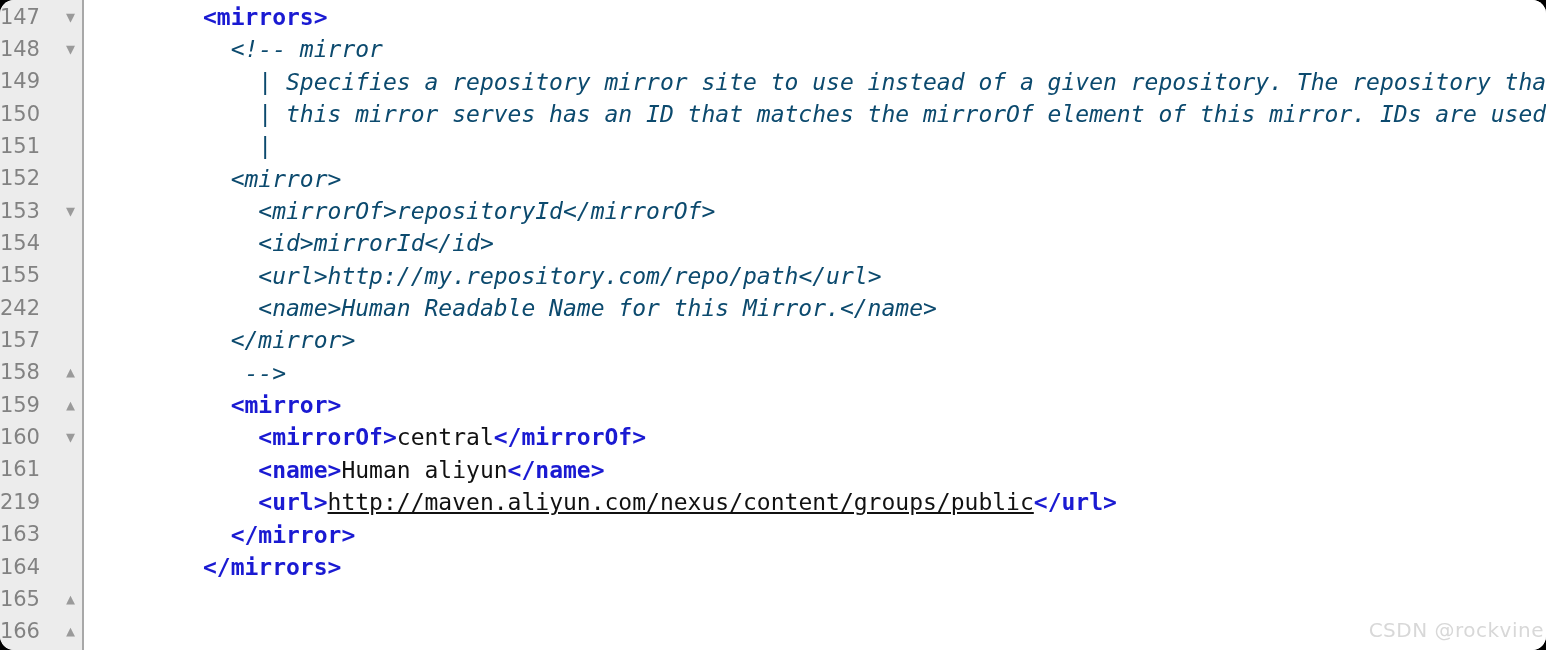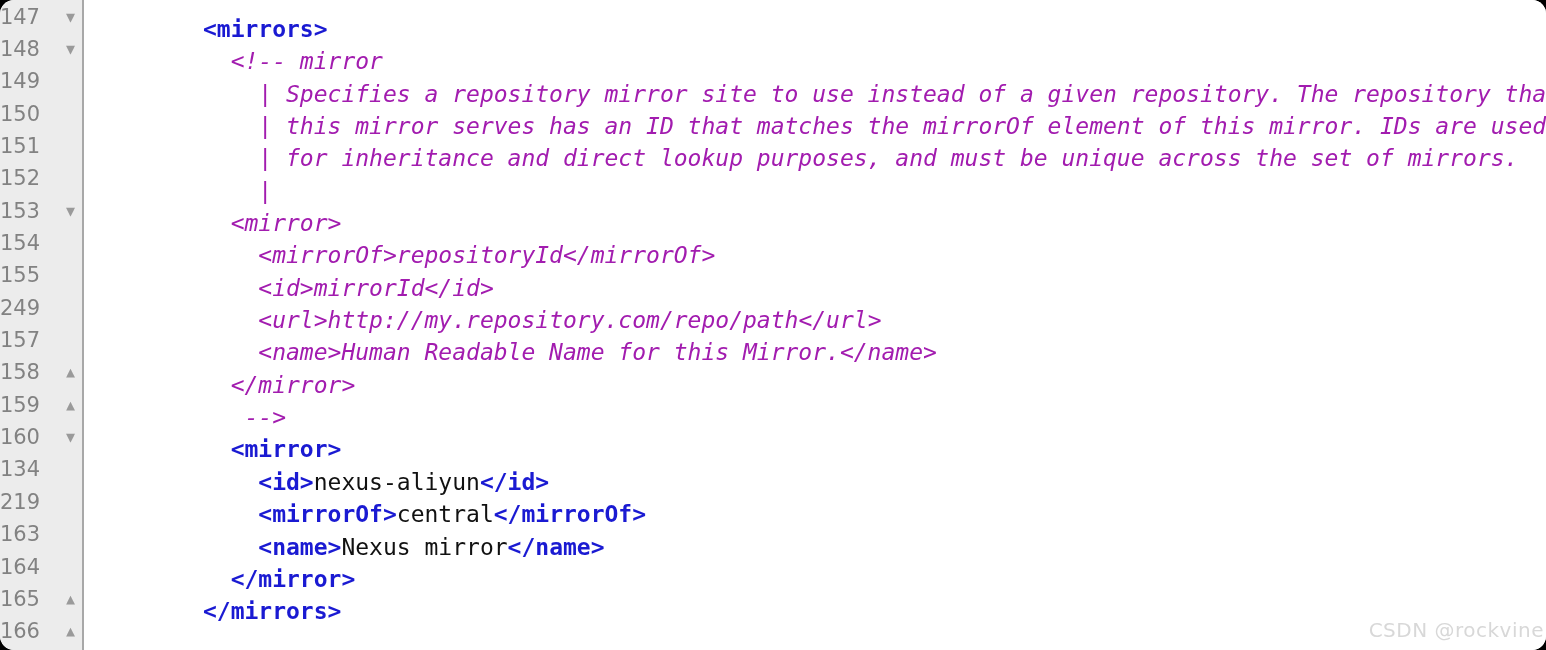--- a/index.html
+++ b/index.html
@@ -49,34 +49,34 @@
     font-size:15px;
     line-height:1;
     margin-left:3px;
   }
   .fold.empty{visibility:hidden;}
   
   .code{
     flex:1;
     position:relative;
     background:#ffffff;
-    padding-top:13px;
+    padding-top:1px;
     overflow:hidden;
   }
   .line{
     height:32.35px;
     line-height:32.35px;
     white-space:pre;
     font-size:23px;
     font-family:"DejaVu Sans Mono","Liberation Mono",monospace;
     padding-left:22px;
     box-sizing:border-box;
   }
   
-  .cmt{color:#a21caf;font-style:italic;font-weight:400;}
+  .cmt{color:#0c4a6e;font-style:italic;font-weight:400;}
   
   .tag{color:#1a1ad2;font-weight:700;font-style:normal;}
   .txt{color:#111111;font-weight:400;font-style:normal;}
   .txt.u{text-decoration:underline;}
   
   .watermark{
     position:absolute;
     right:2px;bottom:8px;
     color:#d8d8d8;
     font-size:20px;
@@ -122,41 +122,41 @@
       </div>
       <div class="gutter-row">
         <span class="ln">154</span>
         <span class="fold empty"></span>
       </div>
       <div class="gutter-row">
         <span class="ln">155</span>
         <span class="fold empty"></span>
       </div>
       <div class="gutter-row">
-        <span class="ln">249</span>
+        <span class="ln">242</span>
         <span class="fold empty"></span>
       </div>
       <div class="gutter-row">
         <span class="ln">157</span>
         <span class="fold empty"></span>
       </div>
       <div class="gutter-row">
         <span class="ln">158</span>
         <span class="fold">▲</span>
       </div>
       <div class="gutter-row">
         <span class="ln">159</span>
         <span class="fold">▲</span>
       </div>
       <div class="gutter-row">
         <span class="ln">160</span>
         <span class="fold">▼</span>
       </div>
       <div class="gutter-row">
-        <span class="ln">134</span>
+        <span class="ln">161</span>
         <span class="fold empty"></span>
       </div>
       <div class="gutter-row">
         <span class="ln">219</span>
         <span class="fold empty"></span>
       </div>
       <div class="gutter-row">
         <span class="ln">163</span>
         <span class="fold empty"></span>
       </div>
@@ -172,31 +172,30 @@
         <span class="ln">166</span>
         <span class="fold">▲</span>
       </div>
     </div>
 
   <div class="code">
     <div class="line"><span>       </span><span class="tag">&lt;mirrors&gt;</span></div>
       <div class="line"><span>         </span><span class="cmt">&lt;!-- mirror</span></div>
       <div class="line"><span>           </span><span class="cmt">| Specifies a repository mirror site to use instead of a given repository. The repository that</span></div>
       <div class="line"><span>           </span><span class="cmt">| this mirror serves has an ID that matches the mirrorOf element of this mirror. IDs are used</span></div>
-      <div class="line"><span>           </span><span class="cmt">| for inheritance and direct lookup purposes, and must be unique across the set of mirrors.</span></div>
       <div class="line"><span>           </span><span class="cmt">|</span></div>
       <div class="line"><span>         </span><span class="cmt">&lt;mirror&gt;</span></div>
       <div class="line"><span>           </span><span class="cmt">&lt;mirrorOf&gt;repositoryId&lt;/mirrorOf&gt;</span></div>
       <div class="line"><span>           </span><span class="cmt">&lt;id&gt;mirrorId&lt;/id&gt;</span></div>
       <div class="line"><span>           </span><span class="cmt">&lt;url&gt;</span><span class="cmt u">http://my.repository.com/repo/path</span><span class="cmt">&lt;/url&gt;</span></div>
       <div class="line"><span>           </span><span class="cmt">&lt;name&gt;Human Readable Name for this Mirror.&lt;/name&gt;</span></div>
       <div class="line"><span>         </span><span class="cmt">&lt;/mirror&gt;</span></div>
       <div class="line"><span>          </span><span class="cmt">--&gt;</span></div>
       <div class="line"><span>         </span><span class="tag">&lt;mirror&gt;</span></div>
-      <div class="line"><span>           </span><span class="tag">&lt;id&gt;</span><span class="txt">nexus-aliyun</span><span class="tag">&lt;/id&gt;</span></div>
       <div class="line"><span>           </span><span class="tag">&lt;mirrorOf&gt;</span><span class="txt">central</span><span class="tag">&lt;/mirrorOf&gt;</span></div>
-      <div class="line"><span>           </span><span class="tag">&lt;name&gt;</span><span class="txt">Nexus mirror</span><span class="tag">&lt;/name&gt;</span></div>
+      <div class="line"><span>           </span><span class="tag">&lt;name&gt;</span><span class="txt">Human aliyun</span><span class="tag">&lt;/name&gt;</span></div>
+      <div class="line"><span>           </span><span class="tag">&lt;url&gt;</span><span class="txt u">http://maven.aliyun.com/nexus/content/groups/public</span><span class="tag">&lt;/url&gt;</span></div>
       <div class="line"><span>         </span><span class="tag">&lt;/mirror&gt;</span></div>
       <div class="line"><span>       </span><span class="tag">&lt;/mirrors&gt;</span></div>
       <div class="watermark">CSDN @rockvine</div>
   </div>
 
 </div>
 
 </body></html>

